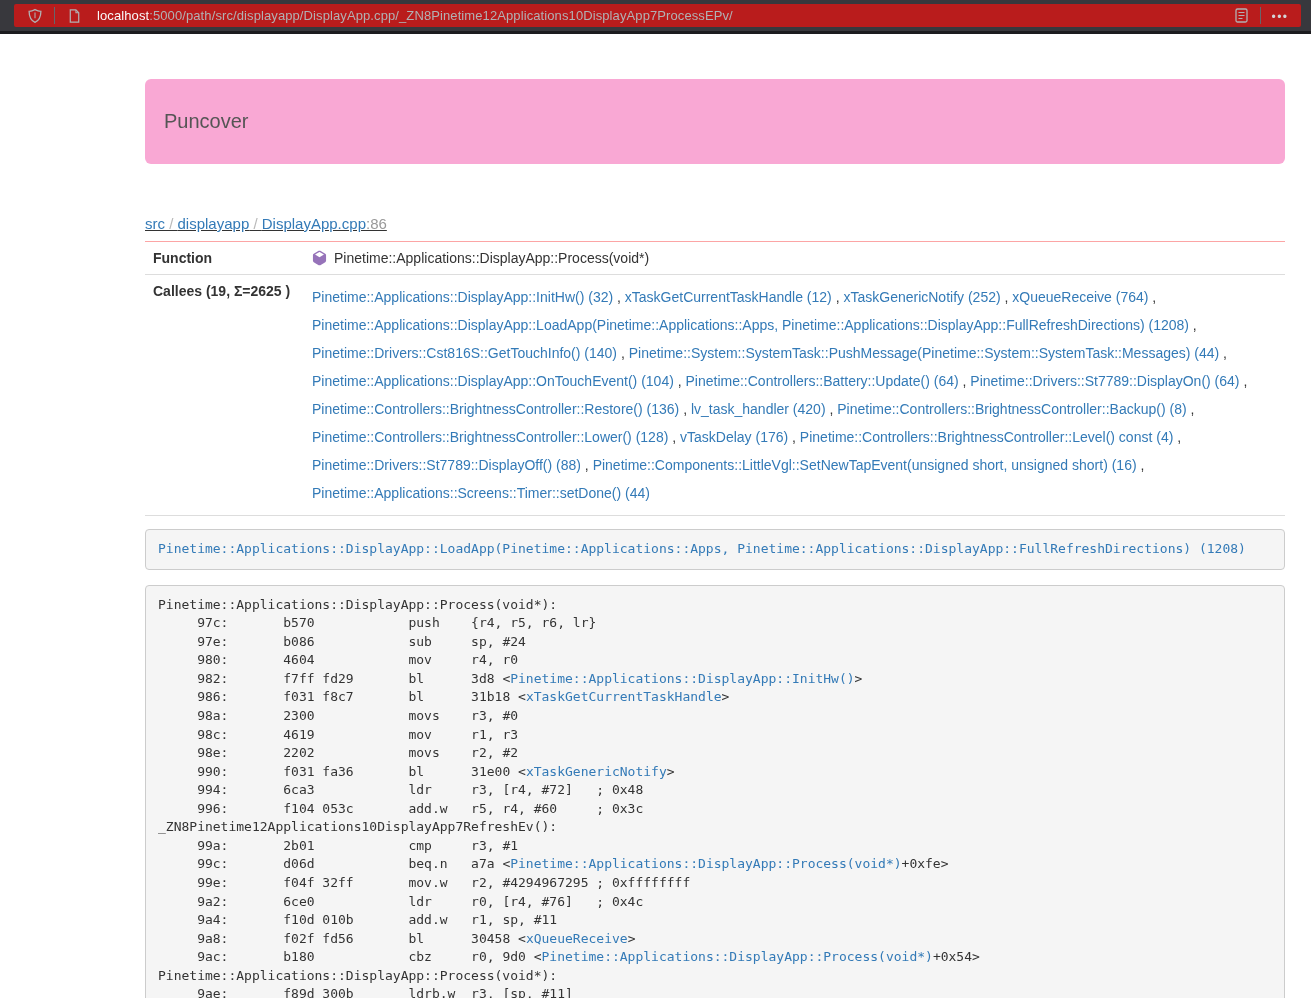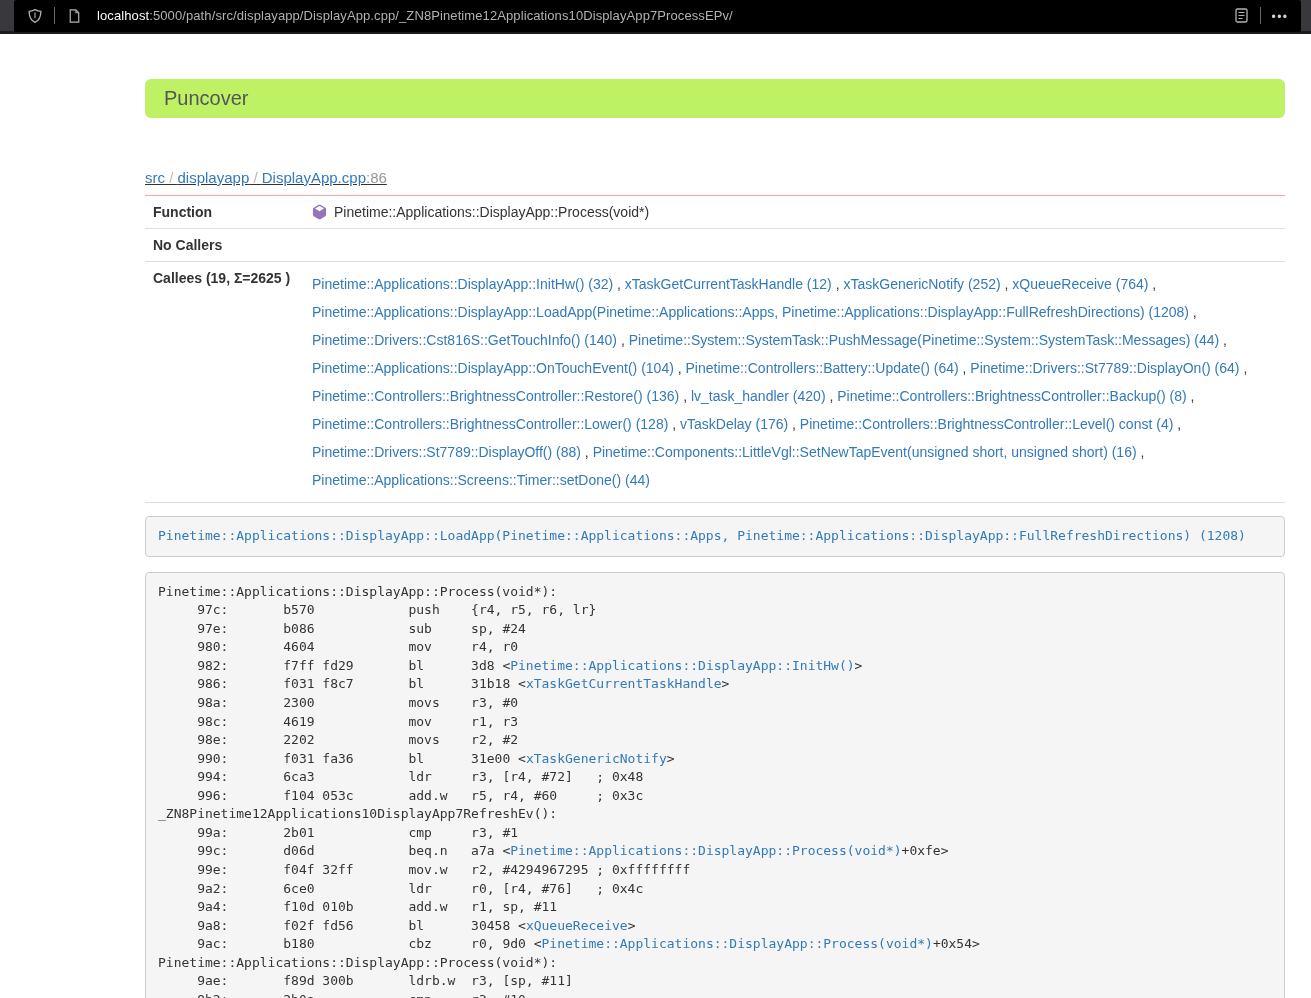--- a/index.html
+++ b/index.html
@@ -10,39 +10,39 @@
     font-size:14px;color:#333;
   }
   
   .toolbar{
     height:31px;background:#38383d;
     border-bottom:3px solid #1c1c1f;
     display:flex;align-items:center;
     padding:0 10px 0 14px;box-sizing:content-box;
   }
   .urlbar{
-    flex:1;height:32px;background:#000000;border-radius:2px;
+    flex:1;height:23px;background:#b91c1c;border-radius:2px;
     display:flex;align-items:center;gap:4px;
     color:#b1b1b3;font-size:13px;
     padding:0 8px;min-width:0;
   }
   .urlbar .icon-btn{display:flex;align-items:center;justify-content:center;width:26px;height:27px;flex:0 0 auto;}
   .urlbar .divider{width:1px;height:17px;background:#66666b;flex:0 0 auto;margin:0 2px;}
   .url-text{
     flex:1;min-width:0;overflow:hidden;white-space:nowrap;
     margin-left:6px;letter-spacing:.1px;
   }
   .url-text .domain{color:#f9f9fa;}
   .url-text .rest{color:#b1b1b3;}
   .ellipsis{color:#d4d4d6;font-size:12px;letter-spacing:1.5px;line-height:1;padding-top:2px;}
   
   .container{margin-left:145px;width:1140px;}
   .jumbotron{
-    margin-top:45px;background:#bef264;border-radius:6px;
-    padding:8px 19px;margin-bottom:51px;
+    margin-top:45px;background:#f9a8d4;border-radius:6px;
+    padding:31px 19px;margin-bottom:51px;
   }
   .jumbotron .title{font-size:20px;color:#555;text-decoration:none;}
   .breadcrumb{margin-bottom:9px;font-size:15px;text-decoration:underline;}
   a{color:#337ab7;text-decoration:none;cursor:pointer;}
   .breadcrumb .sep{color:#b9b9b9;}
   .breadcrumb .lineno{color:#999;}
   
   table.main{width:100%;border-collapse:collapse;border-top:1px solid #fca5a5;border-bottom:1px solid #ddd;margin-bottom:13px;}
   table.main > tbody > tr > th,
   table.main > tbody > tr > td{
@@ -121,24 +121,20 @@
             <span>
               <svg width="15" height="16" viewBox="0 0 16 16" fill="#9673b9">
                 <path d="M8.878.392a1.75 1.75 0 0 0-1.756 0l-5.25 3.045A1.75 1.75 0 0 0 1 4.951v6.098c0 .624.332 1.2.872 1.514l5.25 3.045a1.75 1.75 0 0 0 1.756 0l5.25-3.045c.54-.313.872-.89.872-1.514V4.951c0-.624-.332-1.2-.872-1.514L8.878.392ZM7.875 1.69a.25.25 0 0 1 .25 0l4.63 2.685L8 7.133 3.245 4.375l4.63-2.685ZM2.5 5.677v5.372c0 .09.047.171.125.216l4.625 2.683V8.432L2.5 5.677Zm6.25 8.271 4.625-2.683a.25.25 0 0 0 .125-.216V5.677L8.75 8.432v5.516Z"></path>
               </svg>
             </span>
             <span>Pinetime::Applications::DisplayApp::Process(void*)</span>
           </span>
         </td>
       </tr>
       <tr>
-        <th>No Callers</th>
-        <td></td>
-      </tr>
-      <tr>
         <th>Callees (19, Σ=2625 )</th>
         <td class="callees"><a>Pinetime::Applications::DisplayApp::InitHw() (32)</a><span class="sep"> , </span><a>xTaskGetCurrentTaskHandle (12)</a><span class="sep"> , </span><a>xTaskGenericNotify (252)</a><span class="sep"> , </span><a>xQueueReceive (764)</a><span class="sep"> , </span><a>Pinetime::Applications::DisplayApp::LoadApp(Pinetime::Applications::Apps, Pinetime::Applications::DisplayApp::FullRefreshDirections) (1208)</a><span class="sep"> , </span><a>Pinetime::Drivers::Cst816S::GetTouchInfo() (140)</a><span class="sep"> , </span><a>Pinetime::System::SystemTask::PushMessage(Pinetime::System::SystemTask::Messages) (44)</a><span class="sep"> , </span><a>Pinetime::Applications::DisplayApp::OnTouchEvent() (104)</a><span class="sep"> , </span><a>Pinetime::Controllers::Battery::Update() (64)</a><span class="sep"> , </span><a>Pinetime::Drivers::St7789::DisplayOn() (64)</a><span class="sep"> , </span><a>Pinetime::Controllers::BrightnessController::Restore() (136)</a><span class="sep"> , </span><a>lv_task_handler (420)</a><span class="sep"> , </span><a>Pinetime::Controllers::BrightnessController::Backup() (8)</a><span class="sep"> , </span><a>Pinetime::Controllers::BrightnessController::Lower() (128)</a><span class="sep"> , </span><a>vTaskDelay (176)</a><span class="sep"> , </span><a>Pinetime::Controllers::BrightnessController::Level() const (4)</a><span class="sep"> , </span><a>Pinetime::Drivers::St7789::DisplayOff() (88)</a><span class="sep"> , </span><a>Pinetime::Components::LittleVgl::SetNewTapEvent(unsigned short, unsigned short) (16)</a><span class="sep"> , </span><a>Pinetime::Applications::Screens::Timer::setDone() (44)</a></td>
       </tr>
     </tbody>
   </table>
 
   <pre class="symbol-box"><a>Pinetime::Applications::DisplayApp::LoadApp(Pinetime::Applications::Apps, Pinetime::Applications::DisplayApp::FullRefreshDirections) (1208)</a></pre>
 
   <pre class="code-box">Pinetime::Applications::DisplayApp::Process(void*):
      97c:	b570      	push	{r4, r5, r6, lr}

